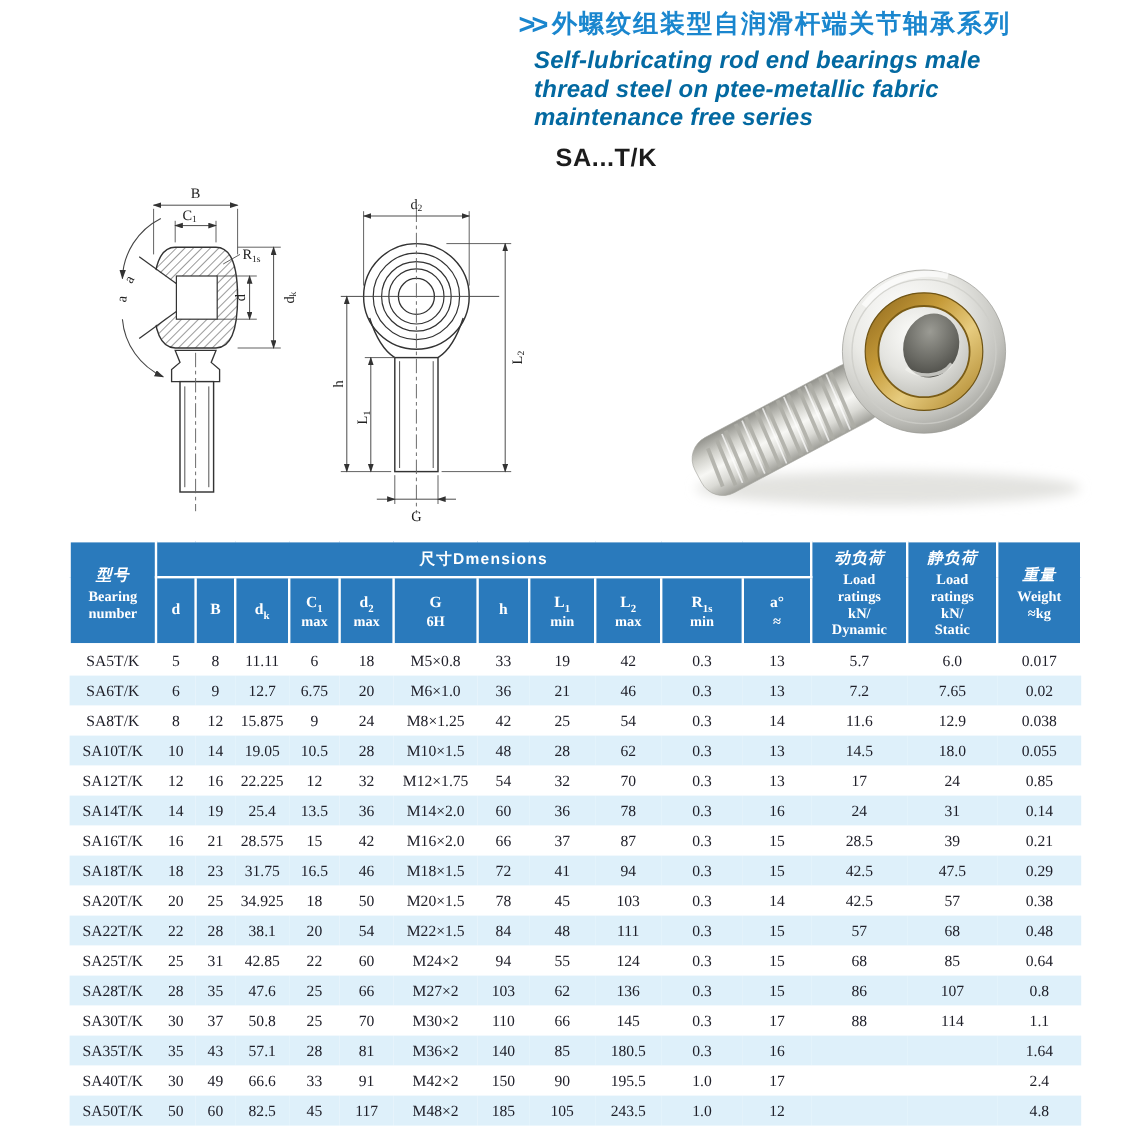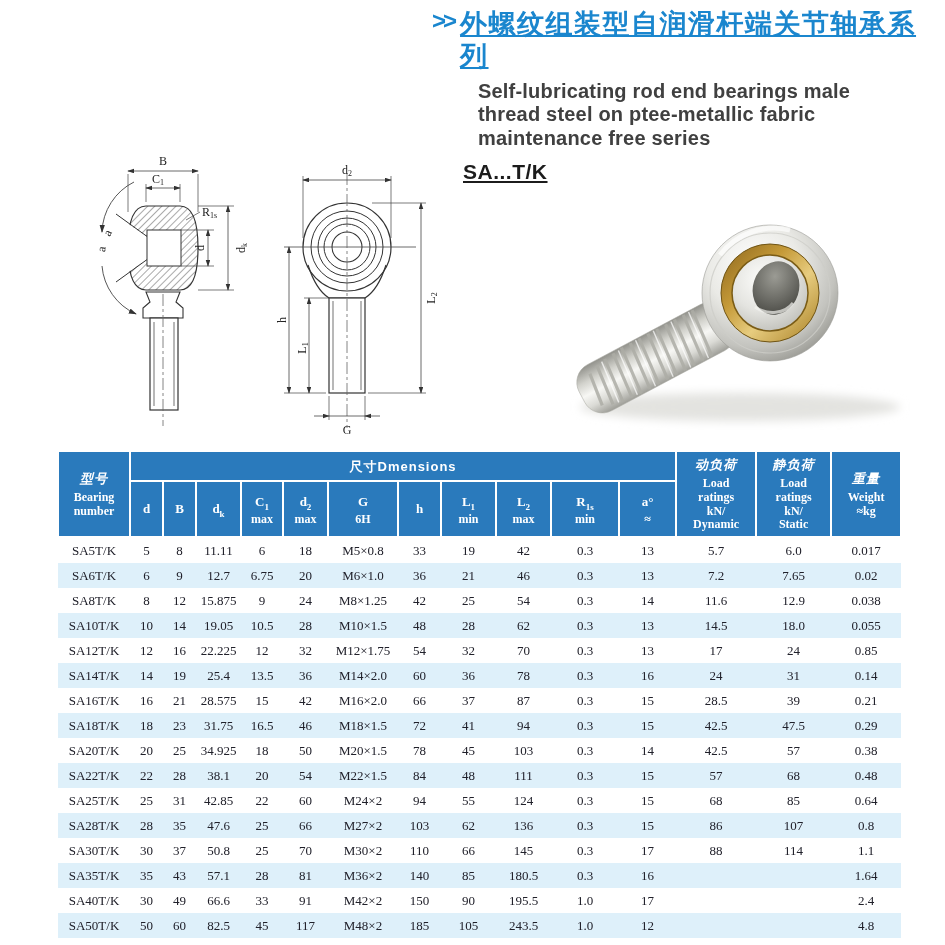--- a/index.html
+++ b/index.html
@@ -9,32 +9,30 @@
   }
 
   
   .header-block { position:absolute; left:432px; top:8px; width:495px; }
   .title-line { display:flex; align-items:flex-start; }
   .chevrons {
     color:#1a86ce; font-weight:bold; font-size:24px; line-height:1;
     letter-spacing:-3px; margin-right:6px; margin-top:1px;
   }
   .title-zh {
-    color:#1a86ce; font-weight:bold; font-size:27px; line-height:1.2;
+    color:#1a86ce; font-weight:bold; font-size:21px; line-height:1.2;
     letter-spacing:1.5px;
-    text-decoration:underline;
   }
   .title-en {
-    margin:7px 0 0 46px; font-size:20px; font-weight:bold; color:#404040;
-    line-height:1.17; white-space:pre-line; letter-spacing:0.2px;
+    margin:7px 0 0 13px; font-size:20px; font-weight:bold; color:#0369a1;
+    line-height:1.17; white-space:pre-line; letter-spacing:0.2px;font-style:italic;
   }
   .series-code {
     margin:10px 0 0 31px; font-size:21px; font-weight:bold; color:#1c1c1c;
     letter-spacing:0.5px;
-    text-decoration:underline;
   }
 
   
   .diagram { position:absolute; }
   .diagram text { font-family:"Liberation Serif", serif; font-size:12px; fill:#222; }
   .svg-sub { font-size:8px; }
 
   
   table.spec {
     position:absolute; left:57px; top:450px; width:843px;

